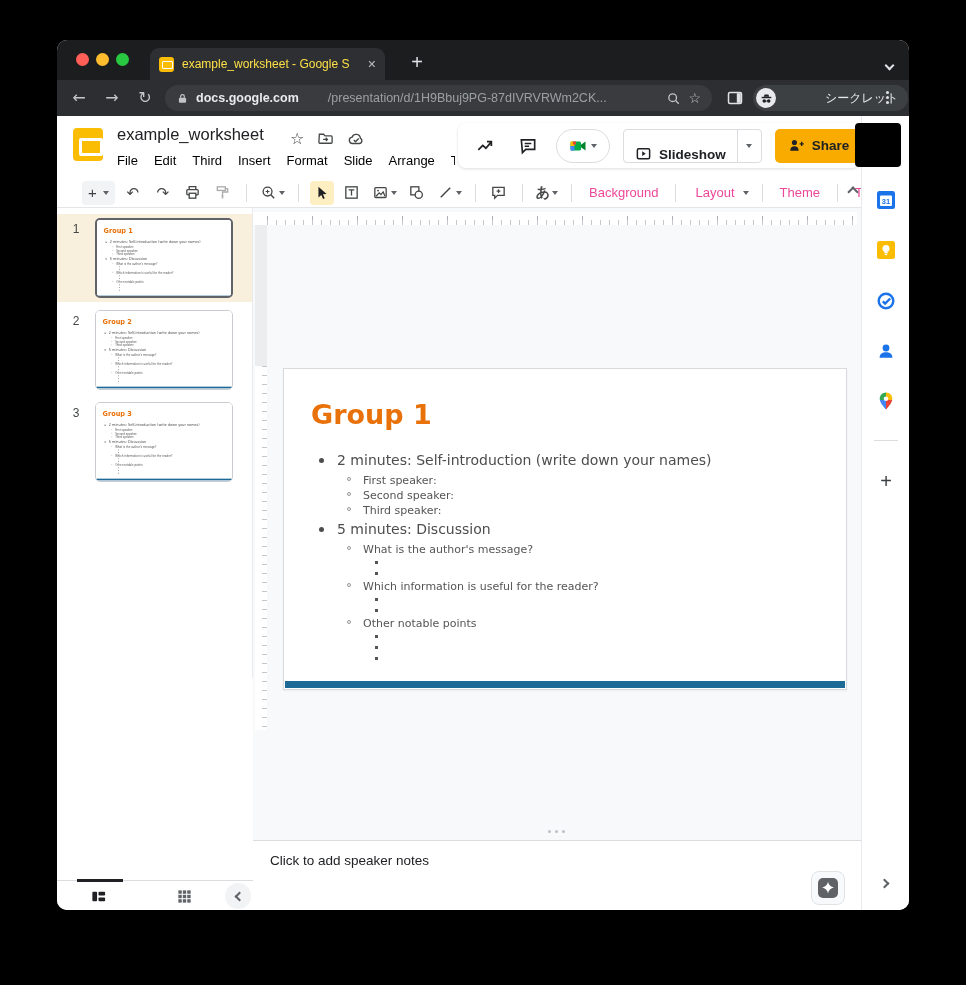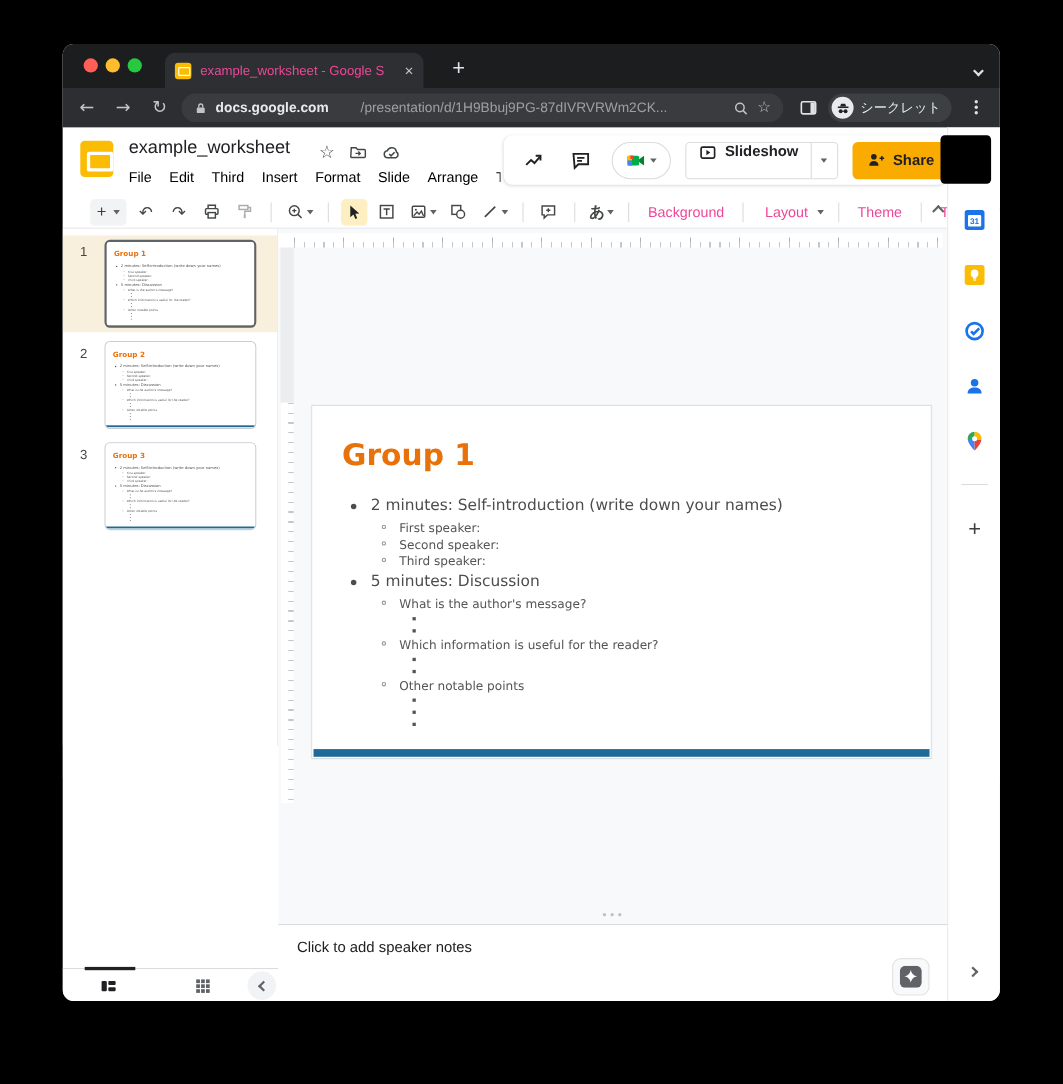--- a/index.html
+++ b/index.html
@@ -9,42 +9,42 @@
 
   
   .tabstrip{position:absolute;left:0;top:0;width:852px;height:40px;background:#1c1d1f;}
   .lights{position:absolute;left:19px;top:13px;display:flex;gap:7px;}
   .light{width:13px;height:13px;border-radius:50%;}
   .l-red{background:#ff5f57;}.l-yel{background:#febc2e;}.l-grn{background:#28c840;}
   .tab{position:absolute;left:93px;top:8px;width:235px;height:32px;background:#2e2f32;border-radius:9px 9px 0 0;
     display:flex;align-items:center;padding:0 9px;gap:8px;}
   .favicon{width:15px;height:15px;background:#fbbc04;border-radius:3px;position:relative;flex:none;}
   .favicon::after{content:"";position:absolute;left:3px;top:4.5px;width:9px;height:6px;border:1.6px solid #fff;border-radius:1px;}
-  .tab-title{font-size:12px;color:#ec4899;white-space:nowrap;overflow:hidden;max-width:170px;}
+  .tab-title{font-size:12px;color:#fde047;white-space:nowrap;overflow:hidden;max-width:170px;}
   .tab-close{margin-left:auto;color:#bdc1c6;font-size:14px;line-height:14px;}
   .newtab{position:absolute;left:346px;top:9px;color:#dfe1e5;font-size:20px;font-weight:400;width:28px;height:28px;text-align:center;line-height:26px;}
   .chev{display:inline-block;width:7px;height:7px;border-right:2px solid #dfe1e5;border-bottom:2px solid #dfe1e5;}
   .chev-down{transform:rotate(45deg);}
   .tabsearch{position:absolute;right:16px;top:15px;}
 
   .urlbar{position:absolute;left:0;top:40px;width:852px;height:36px;background:#2d2e31;display:block;}
   .navbtn{position:absolute;top:7px;font-family:"DejaVu Sans",sans-serif;font-size:16px;color:#c2c6cb;width:22px;text-align:center;line-height:22px;}
   .omnibox{position:absolute;left:108px;top:5px;width:547px;height:26px;border-radius:13px;background:#3a3b3e;
     display:flex;align-items:center;padding:0 11px;gap:7px;}
   .url-text{font-size:12.5px;white-space:nowrap;overflow:hidden;}
   .url-text .dom{color:#e8eaed;font-weight:bold;}
   .url-text .pth{color:#9aa0a6;margin-left:29px;}
   .omni-ic{margin-left:2px;flex:none;}
   .omni-star{color:#c0c4c9;font-family:"DejaVu Sans",sans-serif;font-size:14px;}
   .spacer{flex:1;}
   .sidepanel-ic{position:absolute;left:669px;top:9px;}
   .incog{position:absolute;left:696px;top:5px;height:26px;border-radius:13px;background:#3c4043;
     display:flex;align-items:center;padding:0 10px 0 3px;gap:6px;}
   .incog-circle{width:20px;height:20px;border-radius:50%;background:#e8eaed;display:flex;align-items:center;justify-content:center;}
-  .incog-label{font-size:12px;color:#e8eaed;white-space:nowrap;}
+  .incog-label{font-size:12px;color:#e8eaed;white-space:nowrap;margin-left:43px;}
   .menu3{position:absolute;left:829px;top:11px;}
   .vdots{width:3px;height:3px;border-radius:50%;background:#dfe1e5;box-shadow:0 5px 0 #dfe1e5,0 -5px 0 #dfe1e5;margin-top:5px;}
 
   
   .app{position:absolute;left:0;top:76px;width:852px;height:592px;background:#fff;}
 
   .slides-logo{position:absolute;left:16px;top:12px;width:30px;height:33px;background:#fbbc04;border-radius:4px;}
   .slides-logo::after{content:"";position:absolute;left:6px;top:10px;width:18px;height:12px;border:3px solid #fff;border-radius:2px;}
   .doc-title{position:absolute;left:60px;top:9px;font-size:16.5px;color:#202124;}
   .title-icons{position:absolute;left:233px;top:13px;display:flex;gap:13px;align-items:center;color:#444746;}
@@ -52,21 +52,21 @@
   .menubar{position:absolute;left:58px;top:36px;width:340px;height:20px;overflow:hidden;white-space:nowrap;
     display:flex;gap:12px;font-size:13px;color:#000000;}
   .menubar span{display:inline-block;padding:1px 2px;}
 
   .header-card{position:absolute;left:401px;top:7px;width:402px;height:45px;background:#fff;border-radius:8px;
     box-shadow:0 1px 3px rgba(60,64,67,.18);display:flex;align-items:center;padding:0 12px;gap:13px;}
   .hc-icon{width:30px;height:30px;display:flex;align-items:center;justify-content:center;flex:none;}
   .meet-pill{width:54px;height:34px;border:1px solid #dadce0;border-radius:17px;display:flex;align-items:center;justify-content:center;gap:4px;flex:none;}
   .caret{display:inline-block;width:0;height:0;border-left:3.5px solid transparent;border-right:3.5px solid transparent;border-top:4px solid #5f6368;}
   .slideshow-btn{height:34px;border:1px solid #dadce0;border-radius:4px;display:flex;align-items:stretch;flex:none;}
-  .ss-main{display:flex;align-items:flex-start;gap:7px;padding:0 11px;}
+  .ss-main{display:flex;align-items:flex-end;gap:7px;padding:0 11px;}
   .ss-label{font-size:13.5px;font-weight:bold;color:#202124;}
   .ss-drop{width:24px;border-left:1px solid #dadce0;display:flex;align-items:center;justify-content:center;}
   .share-btn{height:34px;background:var(--share-yellow,#F9AB00);border-radius:5px;display:flex;align-items:center;gap:7px;padding:0 13px;flex:none;}
   .share-label{font-size:13.5px;font-weight:bold;color:#202124;}
   .avatar{position:absolute;left:798px;top:7px;width:46px;height:44px;background:#000;border-radius:4px;z-index:5;}
 
   
   .toolbar{position:absolute;left:0;top:62px;width:852px;height:30px;border-bottom:1px solid #e3e5e8;
     display:flex;align-items:center;padding-left:25px;gap:6px;}
   .tb{height:24px;min-width:24px;display:flex;align-items:center;justify-content:center;gap:2px;border-radius:4px;padding:0 2px;flex:none;}

